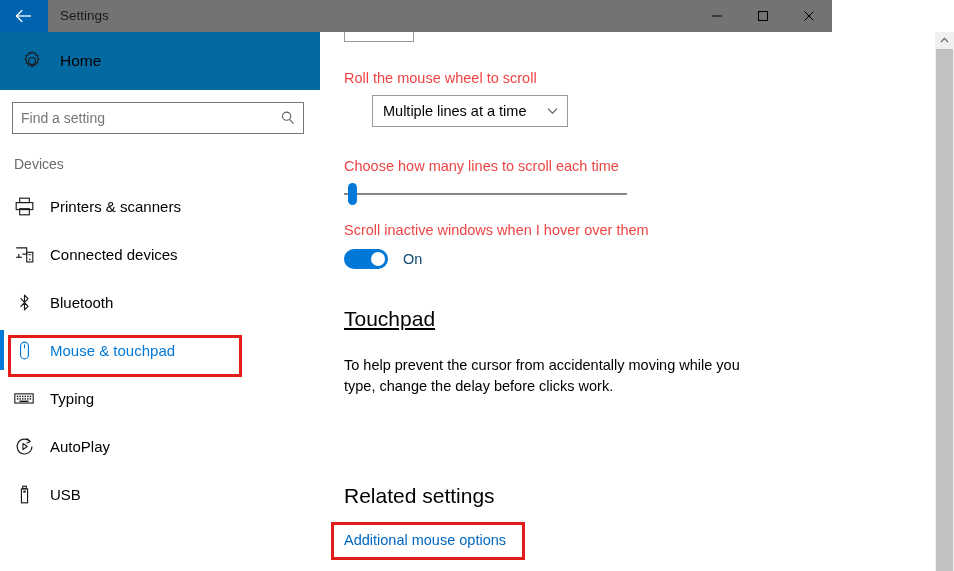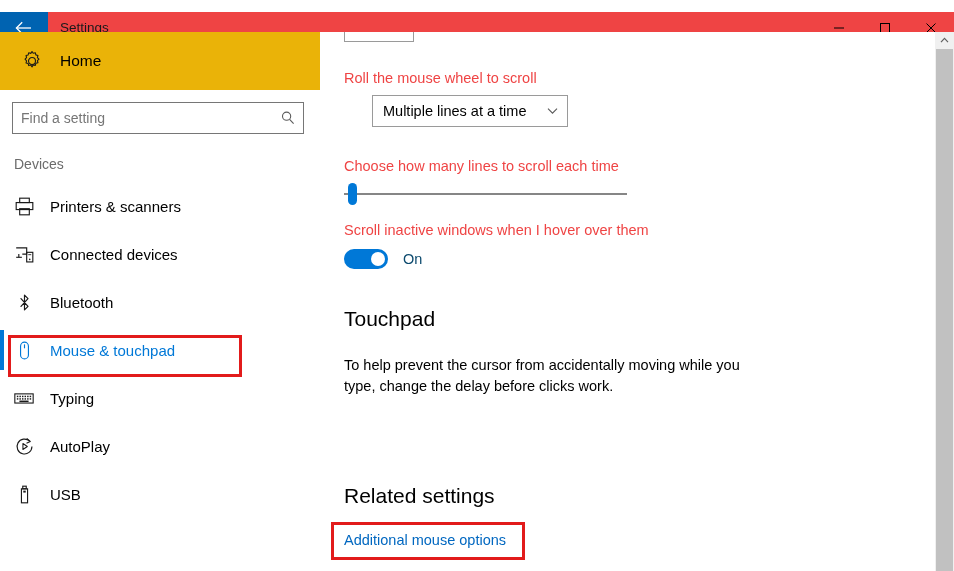--- a/index.html
+++ b/index.html
@@ -13,23 +13,23 @@
   }
 
   #app {
     position: relative;
     width: 954px; height: 571px;
     background: #ffffff;
   }
 
   
   .titlebar {
-    position: absolute; left: 0; top: 12px;
-    width: 954px; height: 32px;
-    background: #ef4444;
+    position: absolute; left: 0; top: 0;
+    width: 832px; height: 32px;
+    background: #737373;
   }
   .back-btn {
     position: absolute; left: 0; top: 0;
     width: 48px; height: 32px;
     background: #0063b1;
     display: flex; align-items: center; justify-content: center;
     cursor: pointer;
   }
   .back-btn svg { display: block; }
   .title-text {
@@ -52,21 +52,21 @@
 
   
   .sidebar {
     position: absolute; left: 0; top: 32px;
     width: 320px; height: 539px;
     background: #ffffff;
   }
   .home-row {
     position: relative;
     width: 320px; height: 58px;
-    background: #eab308;
+    background: #0369a1;
     display: flex; align-items: center;
     cursor: pointer;
   }
   .home-icon {
     width: 48px; margin-left: 8px;
     display: flex; align-items: center; justify-content: center;
   }
   .home-label {
     font-size: 15.5px; color: #000000;
     margin-left: 4px;
@@ -447,21 +447,21 @@
 
     <div class="field-label" style="left:24px; top:190px;">Scroll inactive windows when I hover over them</div>
 
     <div class="toggle-row" style="left:24px; top:217px;">
       <div class="toggle">
         <div class="toggle-knob"></div>
       </div>
       <div class="toggle-label">On</div>
     </div>
 
-    <div class="section-head" style="left:24px; top:275px;">Touchpad</div>
+    <div class="section-head" style="left:24px; top:275px;text-decoration:underline;">Touchpad</div>
 
     <div class="body-text" style="left:24px; top:323px;">To help prevent the cursor from accidentally moving while you type, change the delay before clicks work.</div>
 
 
     <div class="section-head" style="left:24px; top:452px;">Related settings</div>
 
     <a class="link" style="left:24px; top:500px;">Additional mouse options</a>
 
   </div>
 

